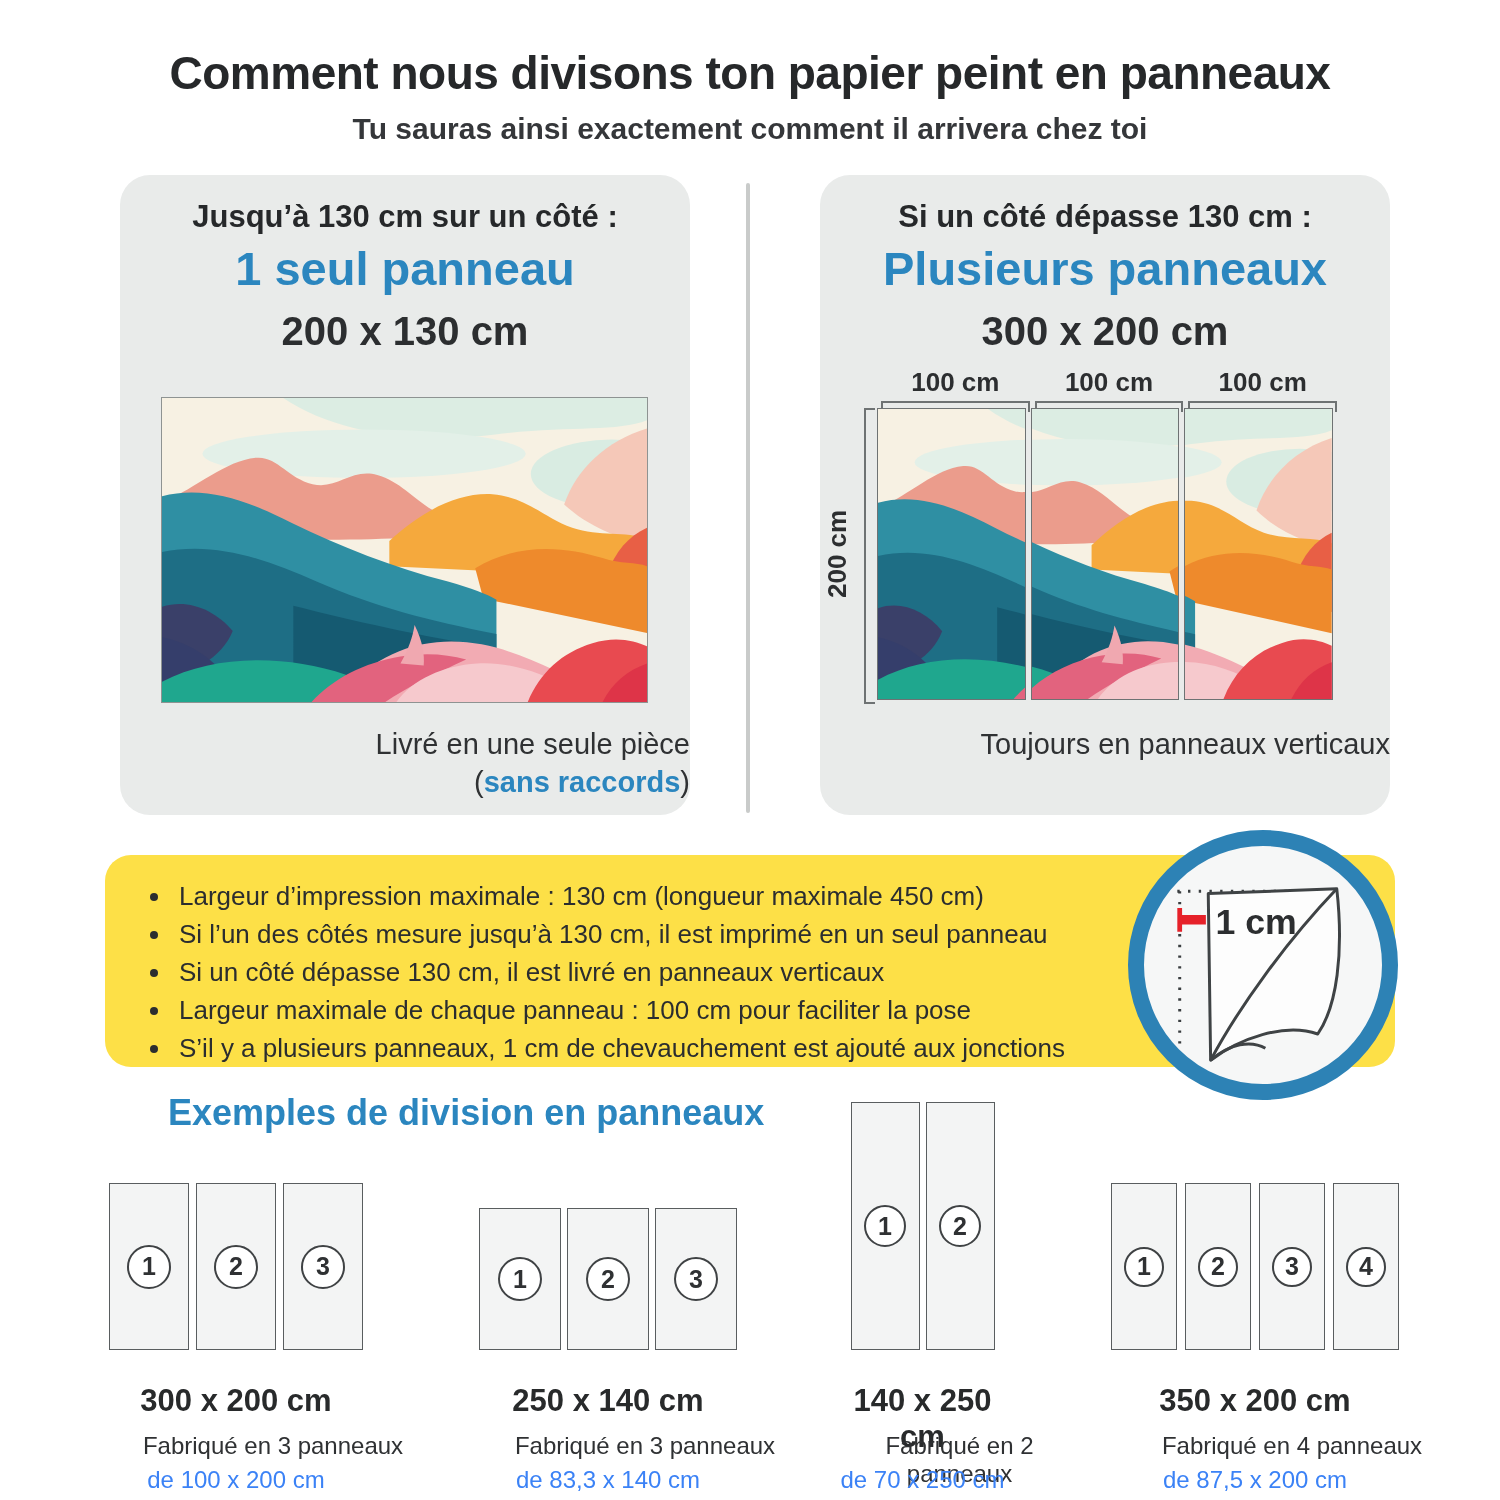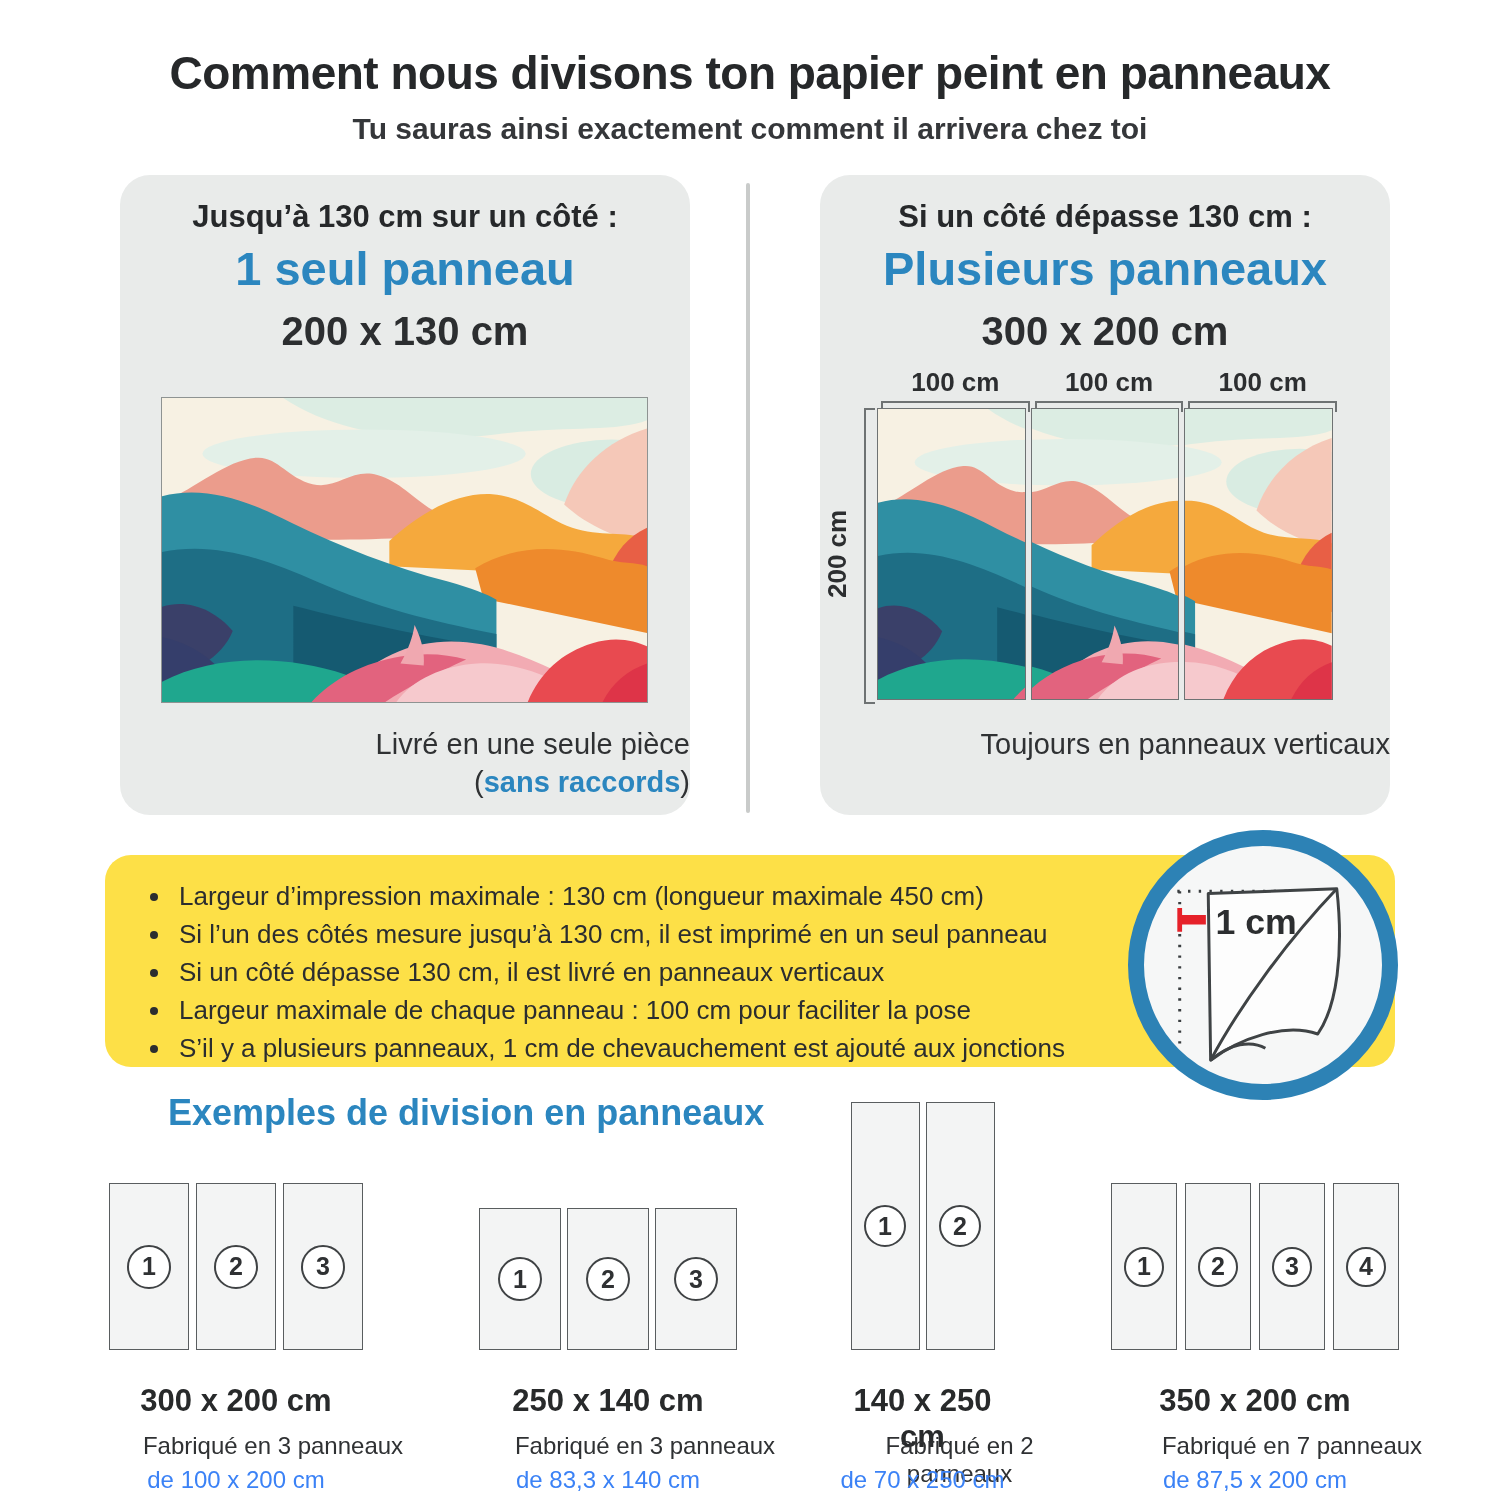--- a/index.html
+++ b/index.html
@@ -247,17 +247,17 @@
         <div class="num" style="width:36px;height:36px;">2</div>
       </div>
       <div class="ex-panel" style="width:66px;height:167px;">
         <div class="num" style="width:36px;height:36px;">3</div>
       </div>
       <div class="ex-panel" style="width:66px;height:167px;">
         <div class="num" style="width:36px;height:36px;">4</div>
       </div>
     </div>
     <div class="ex-size">350 x 200 cm</div>
-    <div class="ex-line1">Fabriqué en 7 panneaux</div>
+    <div class="ex-line1">Fabriqué en 4 panneaux</div>
     <div class="ex-line2">de 87,5 x 200 cm</div>
   </div>
 
 </div>
 
 </body></html>

